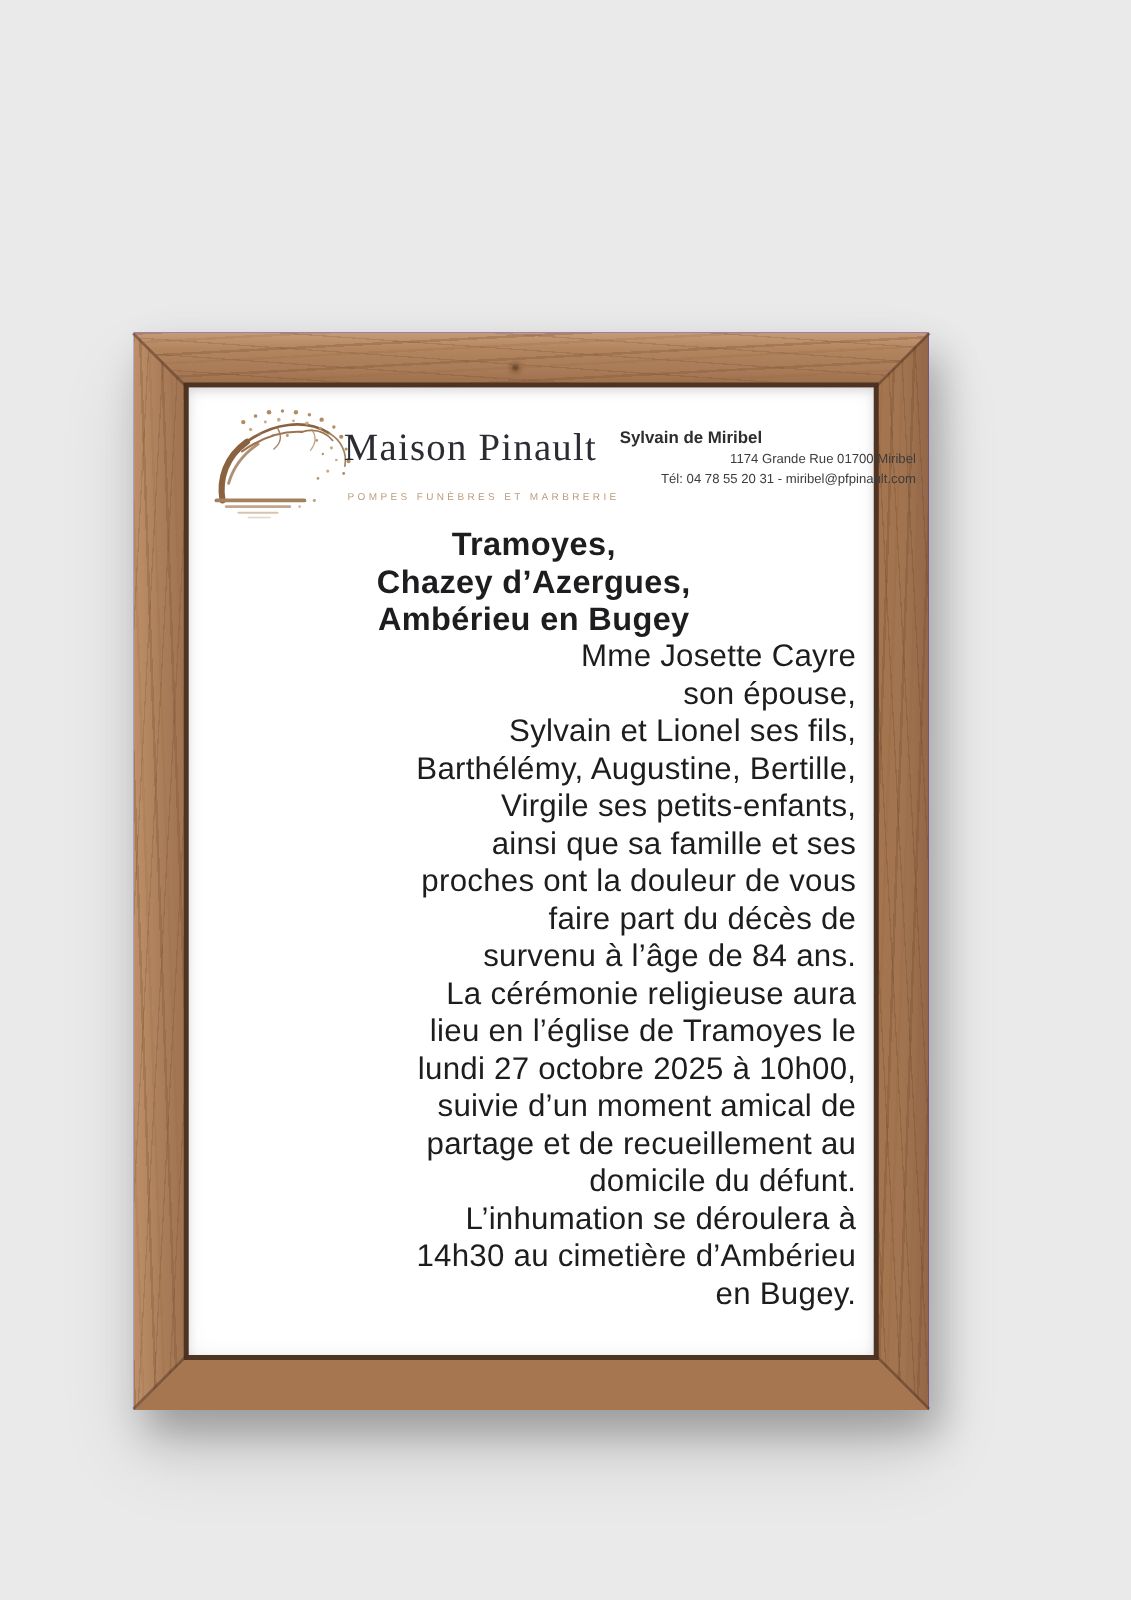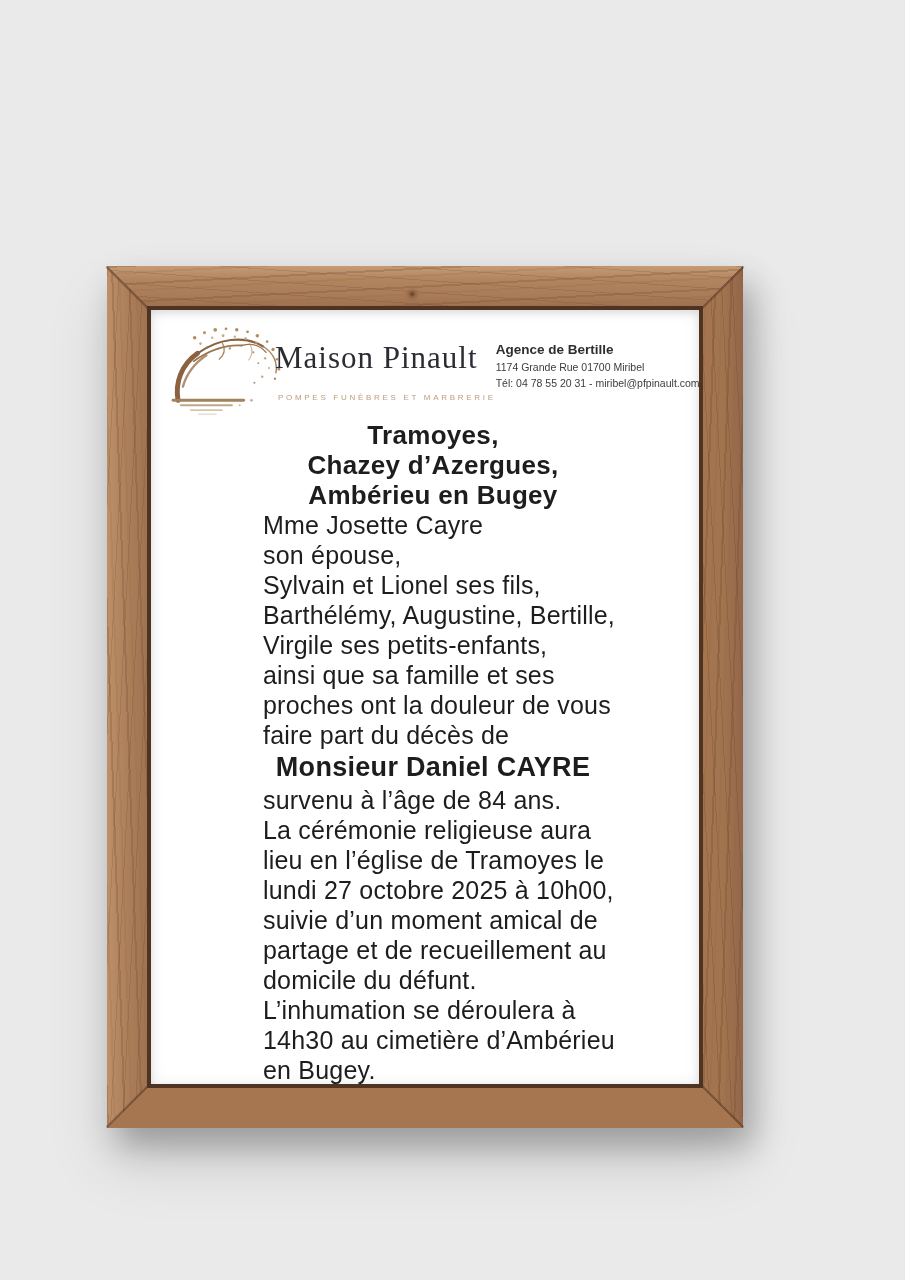--- a/index.html
+++ b/index.html
@@ -88,25 +88,25 @@
     font-size:31px;line-height:1;
     letter-spacing:1px;color:#2c2c33;white-space:nowrap;
   }
   .brand-tagline{
     margin-top:20px;margin-left:3px;
     font-size:8px;letter-spacing:2.7px;
     color:#bb9c7c;white-space:nowrap;
   }
   .agency{margin-left:auto;margin-top:22px;width:237px;flex:0 0 auto;}
   .agency-title{font-size:13.5px;font-weight:bold;color:#2e2e2e;}
-  .agency-line{font-size:10.5px;color:#3c3c3c;margin-top:4px;white-space:nowrap;}
-
-  
-  .notice{padding:8px 0 0 16px;}
-  .lines{white-space:pre-line;}
+  .agency-line{font-size:10.5px;color:#3c3c3c;margin-top:4px;white-space:nowrap;text-align:right;}
+
+  
+  .notice{padding:8px 0 0 4px;}
+  .lines{white-space:pre-line;text-align:right;}
   .notice-title{
     font-weight:bold;font-size:26px;line-height:30px;
     text-align:center;letter-spacing:.3px;
   }
   .notice-family,.notice-details{
     font-size:25px;line-height:30px;
     padding-left:96px;padding-right:14px;letter-spacing:.2px;
   }
   .deceased-name{
     font-weight:bold;font-size:27px;line-height:33px;
@@ -183,39 +183,38 @@
           <circle cx="92" cy="80" r="1.3" fill="#a3815c" opacity=".7"></circle>
           <circle cx="80" cy="85" r="1.1" fill="#ab8a64" opacity=".6"></circle>
         </svg>
 
         <div class="brand">
           <div class="brand-name">Maison Pinault</div>
           <div class="brand-tagline">POMPES FUNÈBRES ET MARBRERIE</div>
         </div>
 
         <div class="agency">
-          <div class="agency-title">Agence de Bertille</div>
+          <div class="agency-title">Sylvain de Miribel</div>
           <div class="agency-line">1174 Grande Rue 01700 Miribel</div>
           <div class="agency-line">Tél: 04 78 55 20 31  - miribel@pfpinault.com</div>
         </div>
       </div>
 
       <div class="notice">
         <div class="notice-title lines">Tramoyes,
 Chazey d’Azergues,
 Ambérieu en Bugey</div>
         <div class="notice-family lines">Mme Josette Cayre
 son épouse,
 Sylvain et Lionel ses fils,
 Barthélémy, Augustine, Bertille,
 Virgile ses petits-enfants,
 ainsi que sa famille et ses
 proches ont la douleur de vous
 faire part du décès de</div>
-        <div class="deceased-name">Monsieur Daniel CAYRE</div>
         <div class="notice-details lines">survenu à l’âge de 84 ans.
 La cérémonie religieuse aura
 lieu en l’église de Tramoyes le
 lundi 27 octobre 2025 à 10h00,
 suivie d’un moment amical de
 partage et de recueillement au
 domicile du défunt.
 L’inhumation se déroulera à
 14h30 au cimetière d’Ambérieu
 en Bugey.</div>

